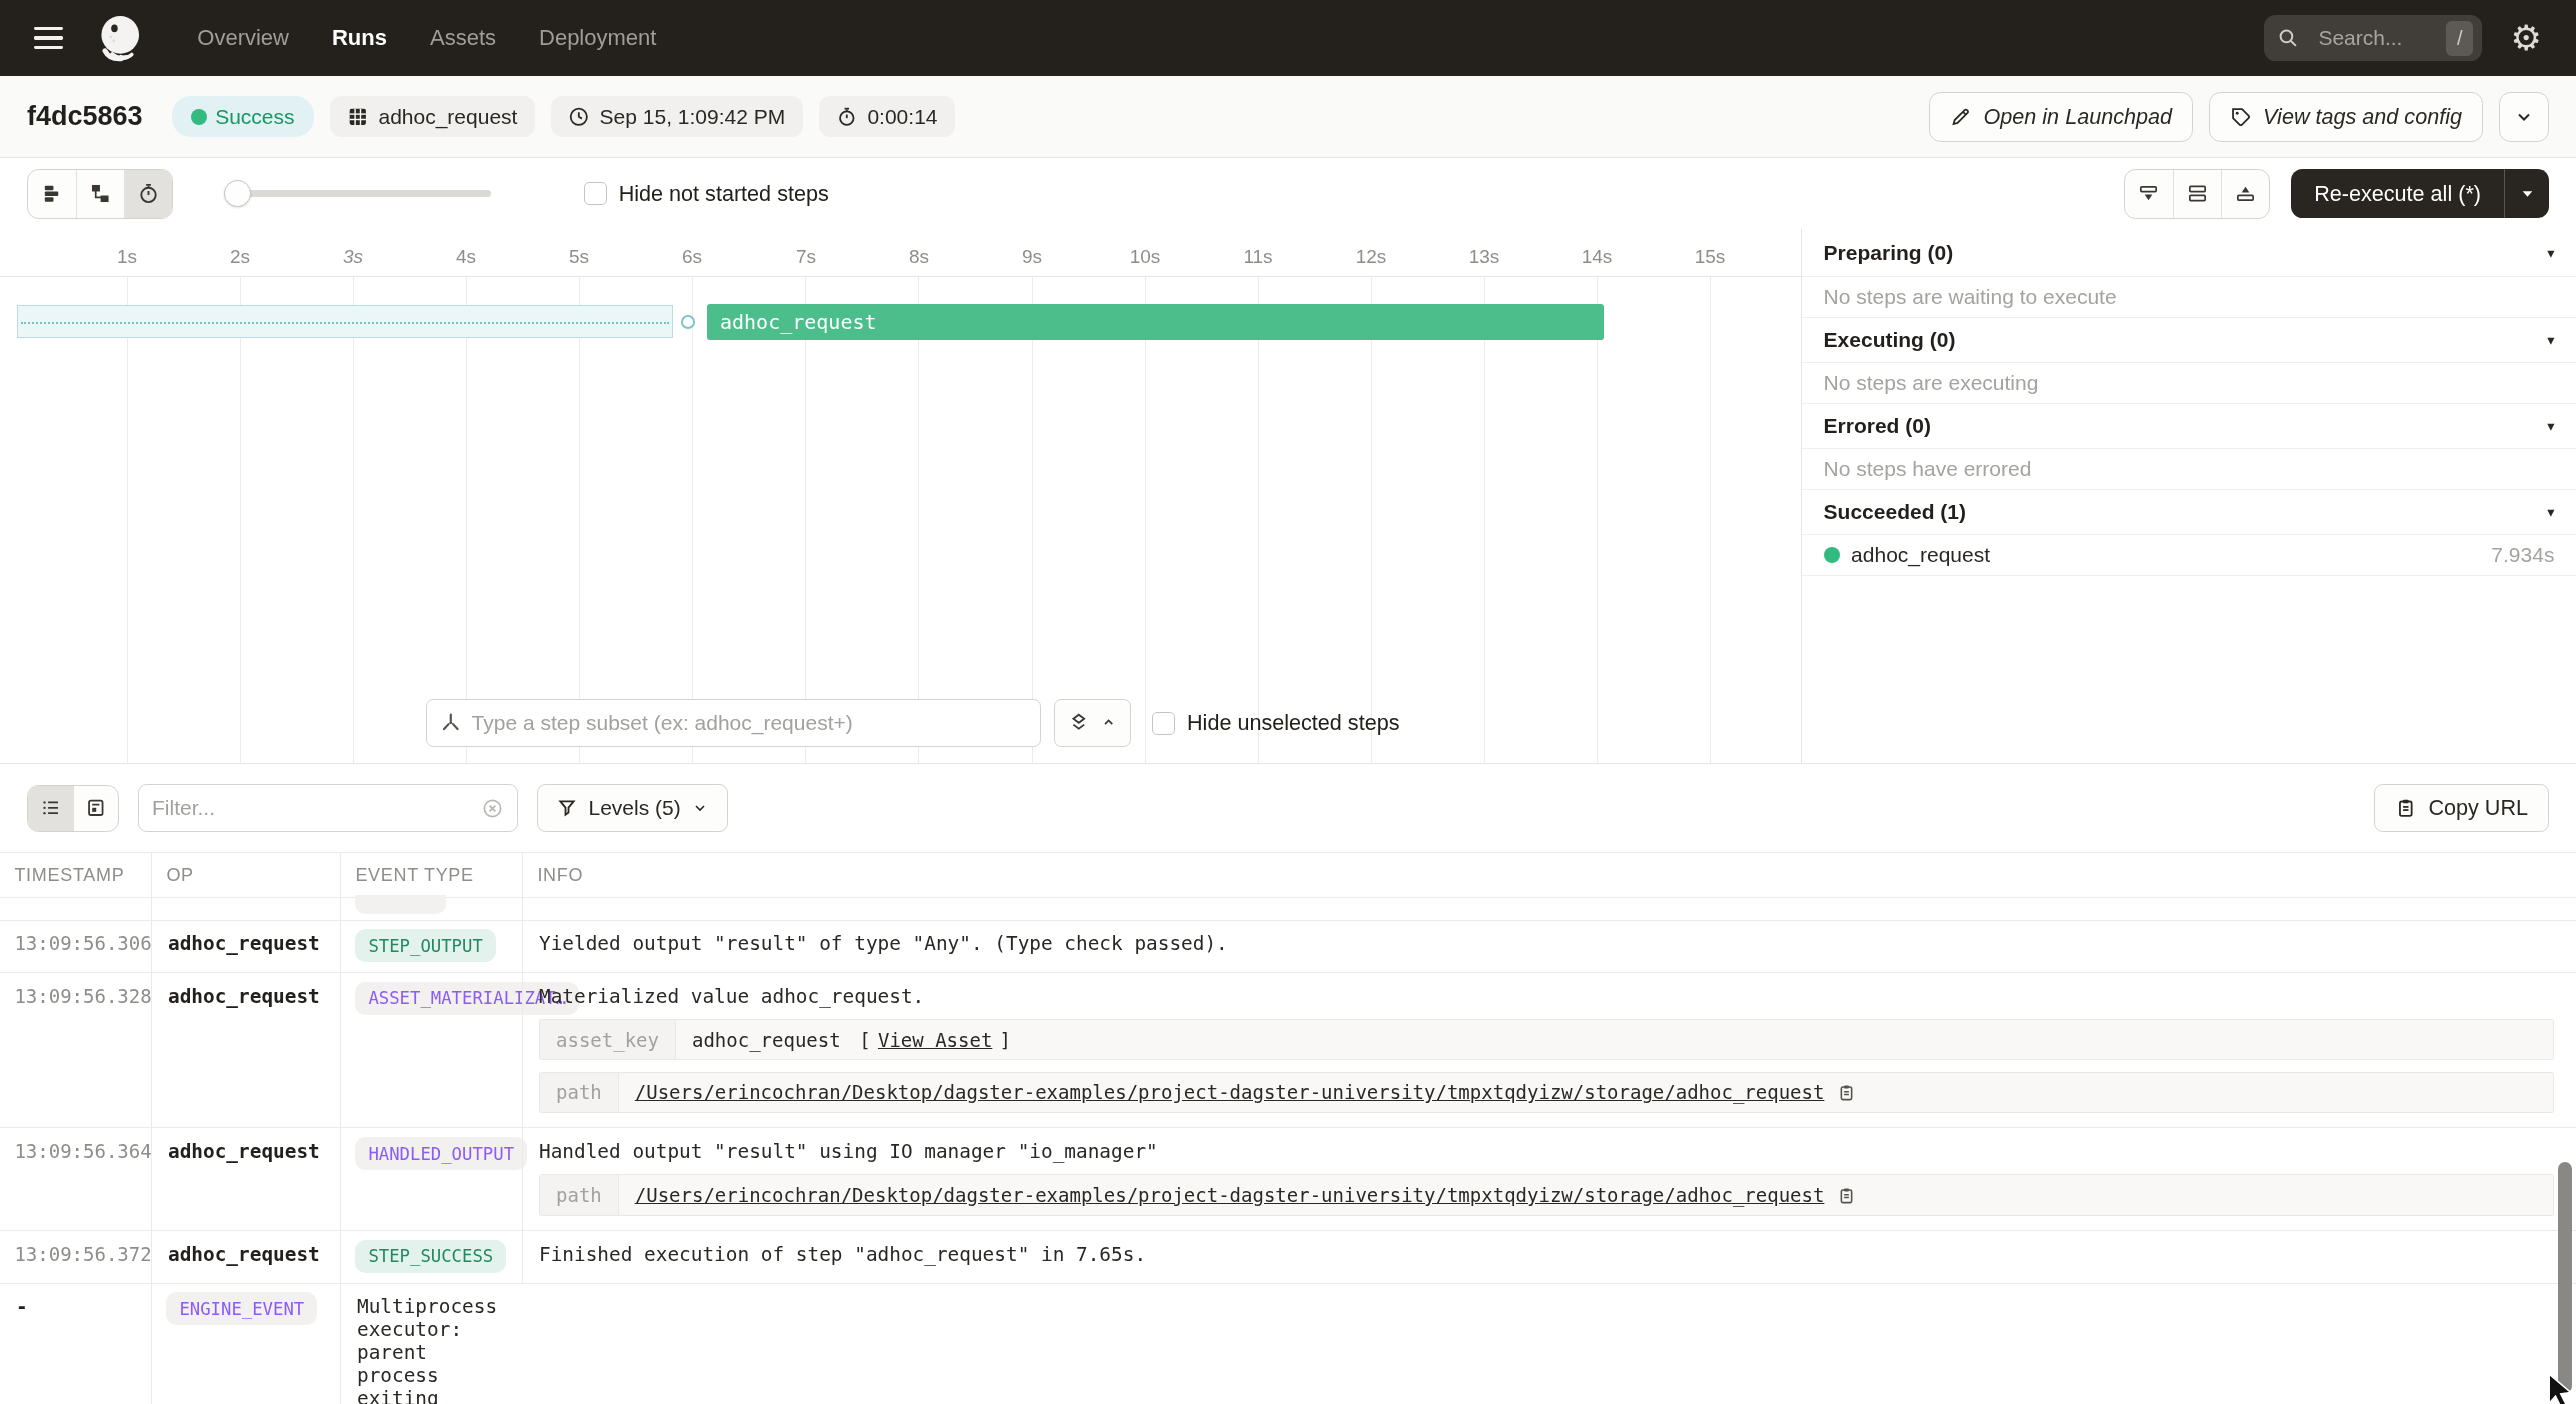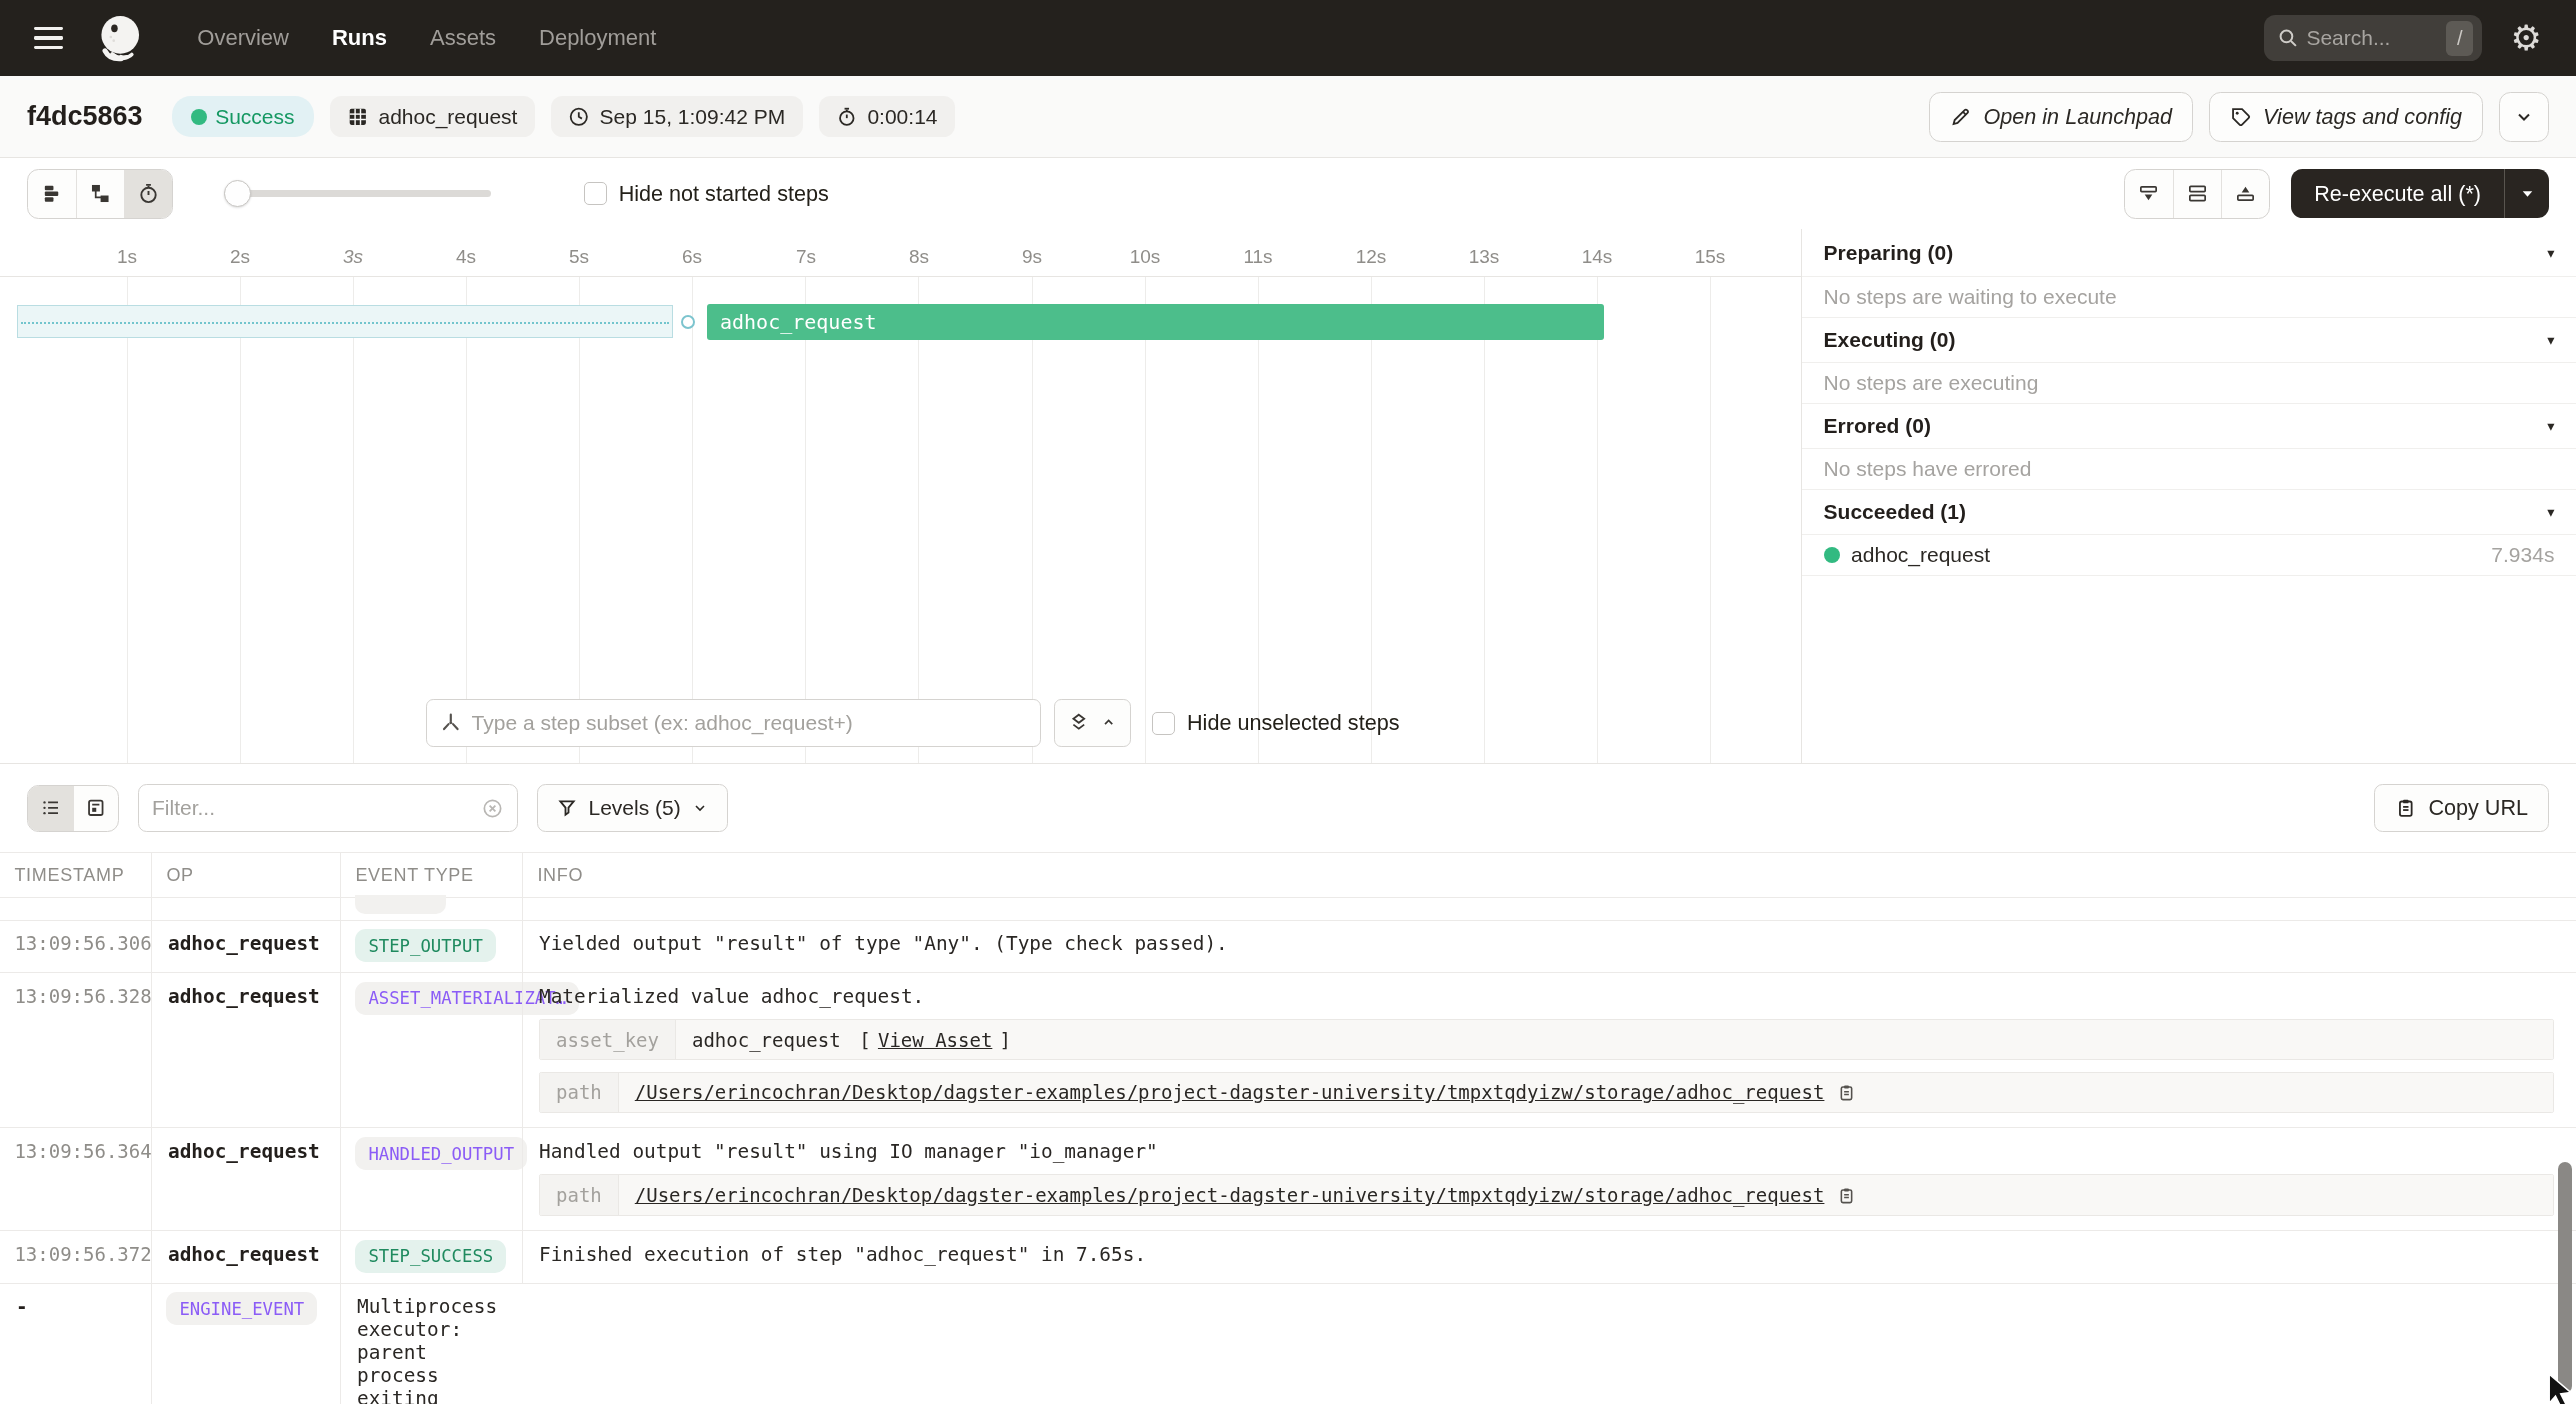--- a/index.html
+++ b/index.html
@@ -10,21 +10,21 @@
 
   
   .topbar { height: 76px; background: #24211d; display: flex; align-items: center; padding: 0 34px; gap: 24.5px; }
   .hamburger { width: 29px; display: flex; flex-direction: column; gap: 5.8px; cursor: pointer; }
   .hamburger span { height: 3.6px; background: #f2f1ef; border-radius: 1.4px; }
   .logo { width: 55px; height: 55px; margin-left: 4.3px; }
   .nav-links { display: flex; gap: 43px; margin-left: 26px; }
   .nav-link { font-size: 22px; color: #a09d99; cursor: pointer; font-weight: 500; }
   .nav-link.active { color: #ffffff; font-weight: 700; }
   .spacer { flex: 1; }
-  .search-pill { width: 218px; height: 46px; background: #413e3a; border-radius: 11.5px; display: flex; align-items: center; padding: 0 8.6px 0 13px; gap: 8px; cursor: text; }
+  .search-pill { width: 218px; height: 46px; background: #413e3a; border-radius: 11.5px; display: flex; align-items: center; padding: 0 8.6px 0 13px; gap: 20px; cursor: text; }
   .search-pill .ph { flex: 1; font-size: 21px; color: #a8a5a1; }
   .slash-badge { width: 27px; height: 35px; background: #5d5a55; color: #ccc9c5; border-radius: 5.8px; font-size: 20px; display: flex; align-items: center; justify-content: center; }
   .gear { color: #dddbd8; margin-left: 4.3px; cursor: pointer; }
 
   
   .runbar { height: 82px; background: #fafaf9; border-bottom: 1.4px solid #e7e5e2; display: flex; align-items: center; padding: 0 27px; gap: 16px; }
   .run-id { font-size: 27px; font-weight: 700; color: #231f1c; margin-right: 13px; }
   .status-badge { display: inline-flex; align-items: center; gap: 8.6px; background: #e2f1f4; border-radius: 19px; padding: 8.6px 19px; font-size: 21px; color: #159862; font-weight: 500; }
   .dot-green { width: 16px; height: 16px; border-radius: 50%; background: #32ba81; }
   .pill { display: inline-flex; align-items: center; gap: 10px; background: #f1f0ee; border-radius: 11.5px; padding: 8.6px 17.3px; font-size: 21px; color: #2b2824; }

